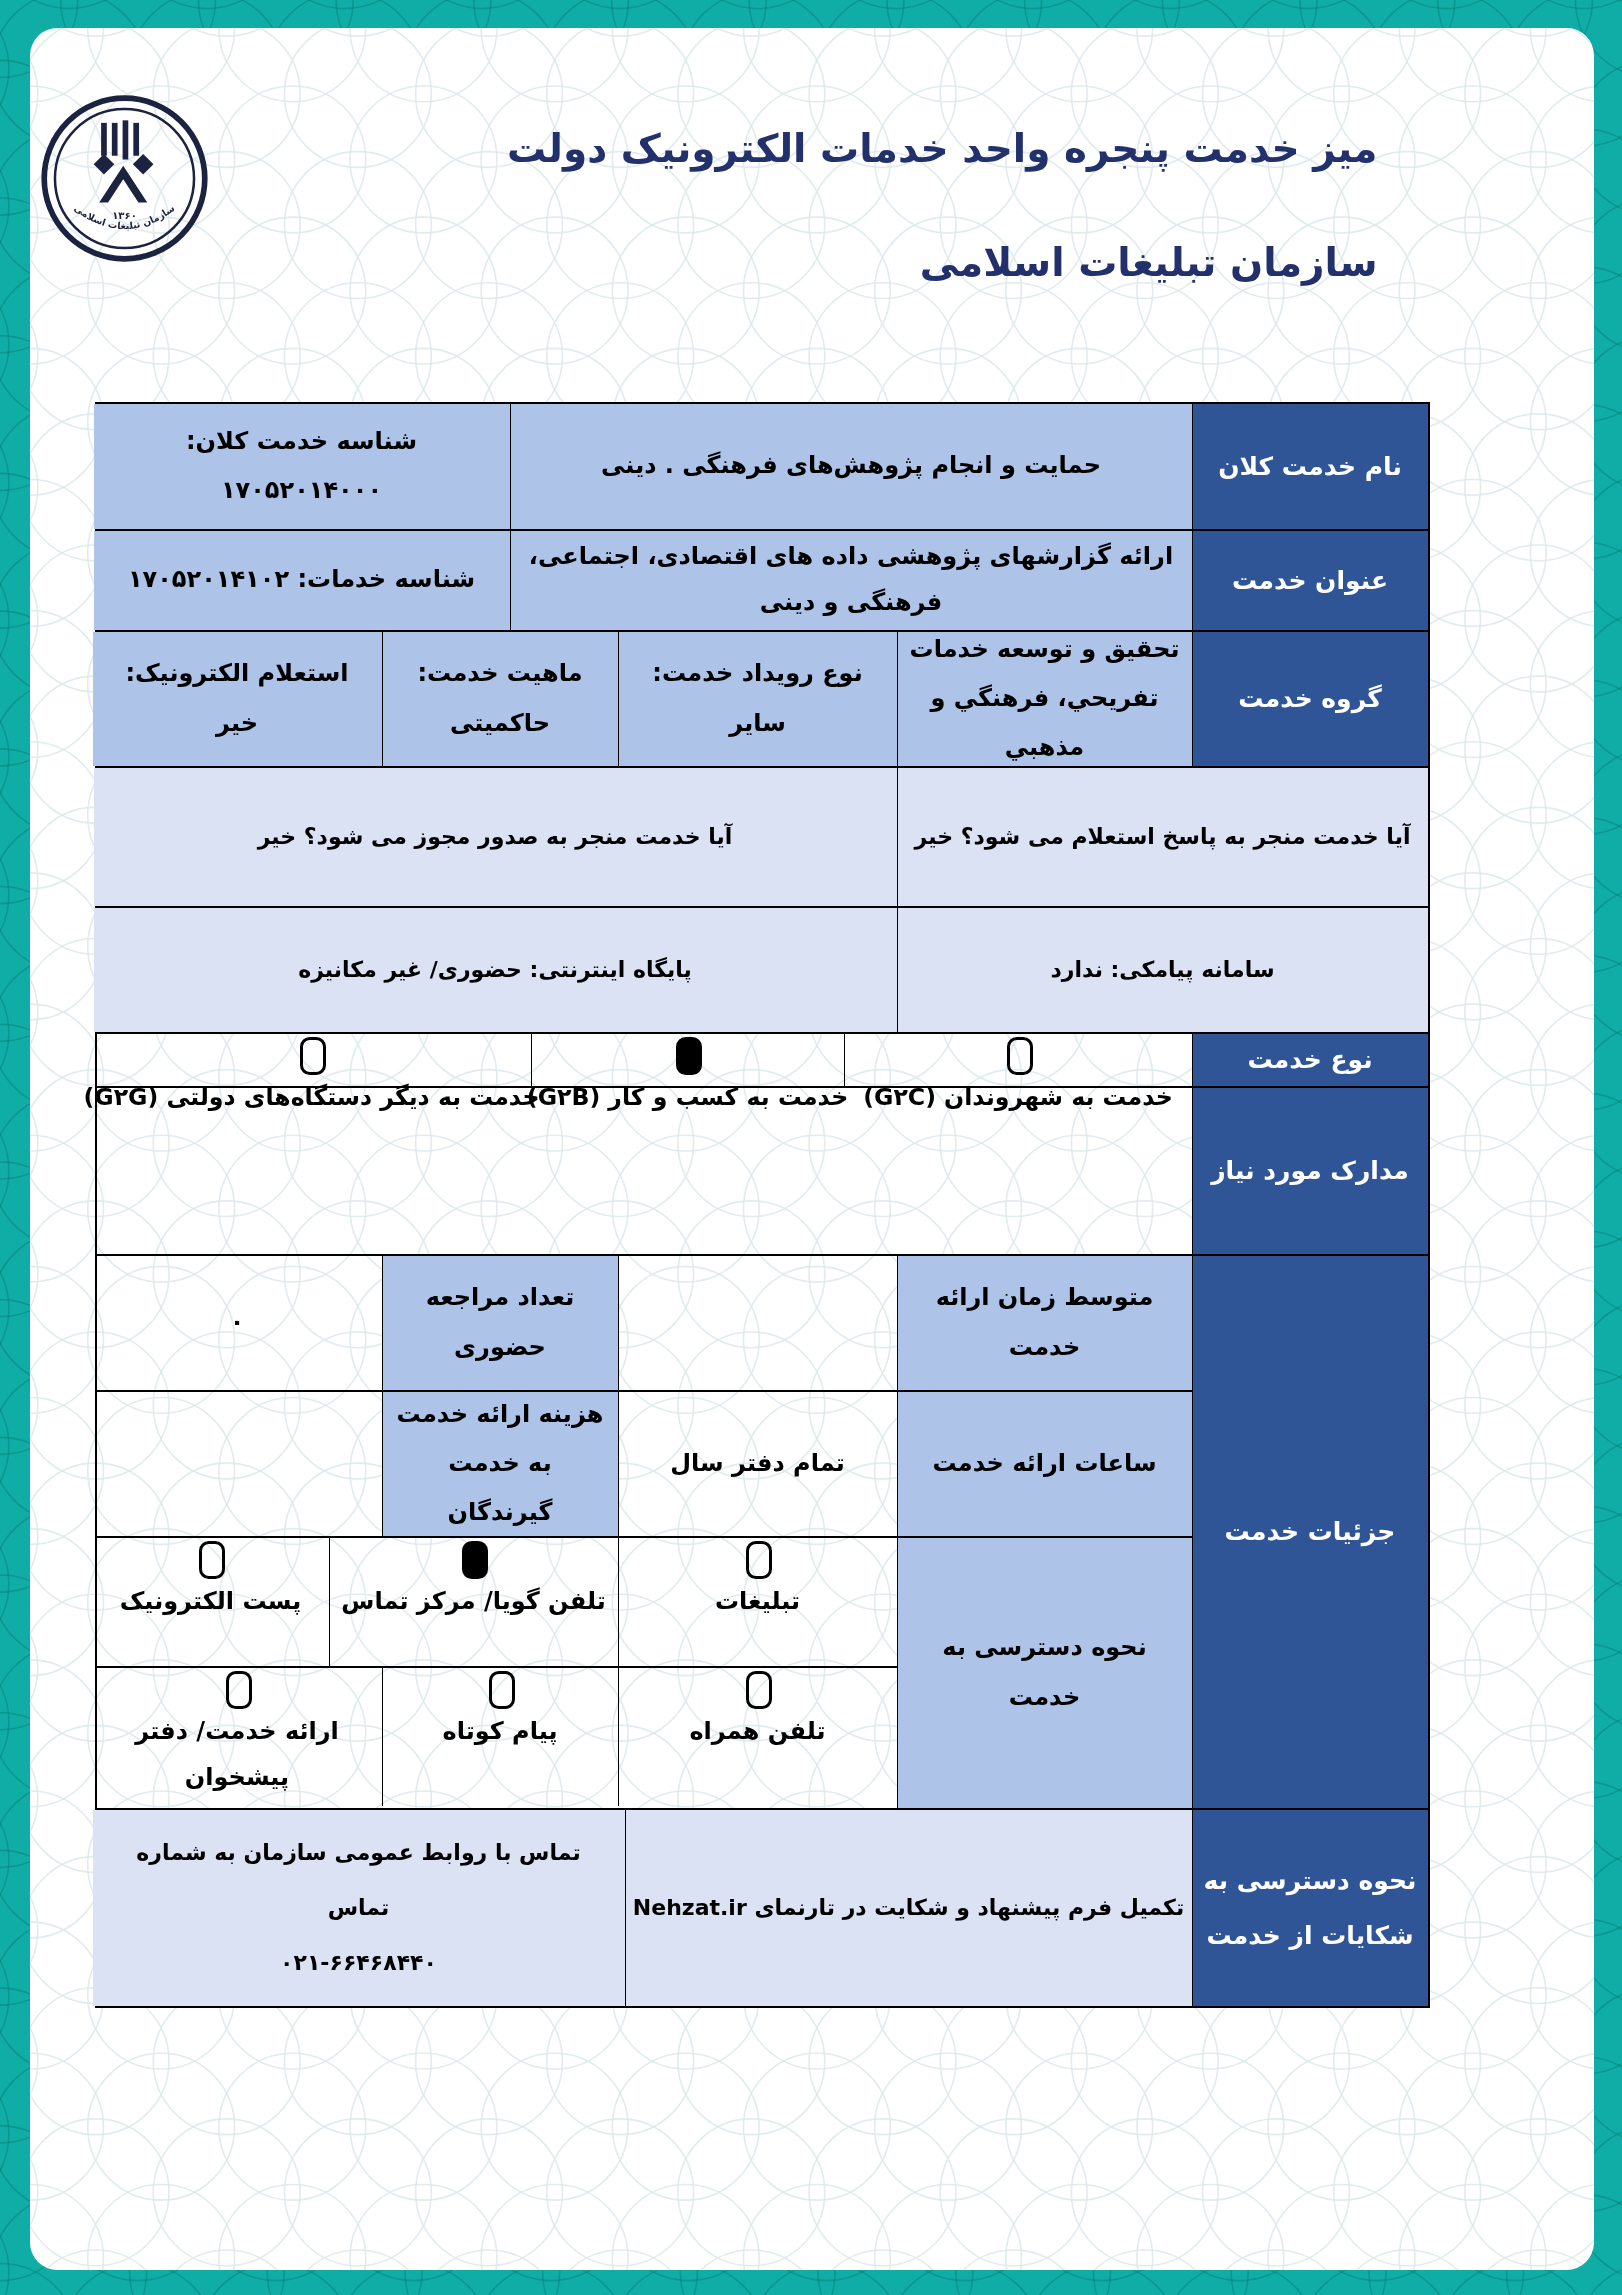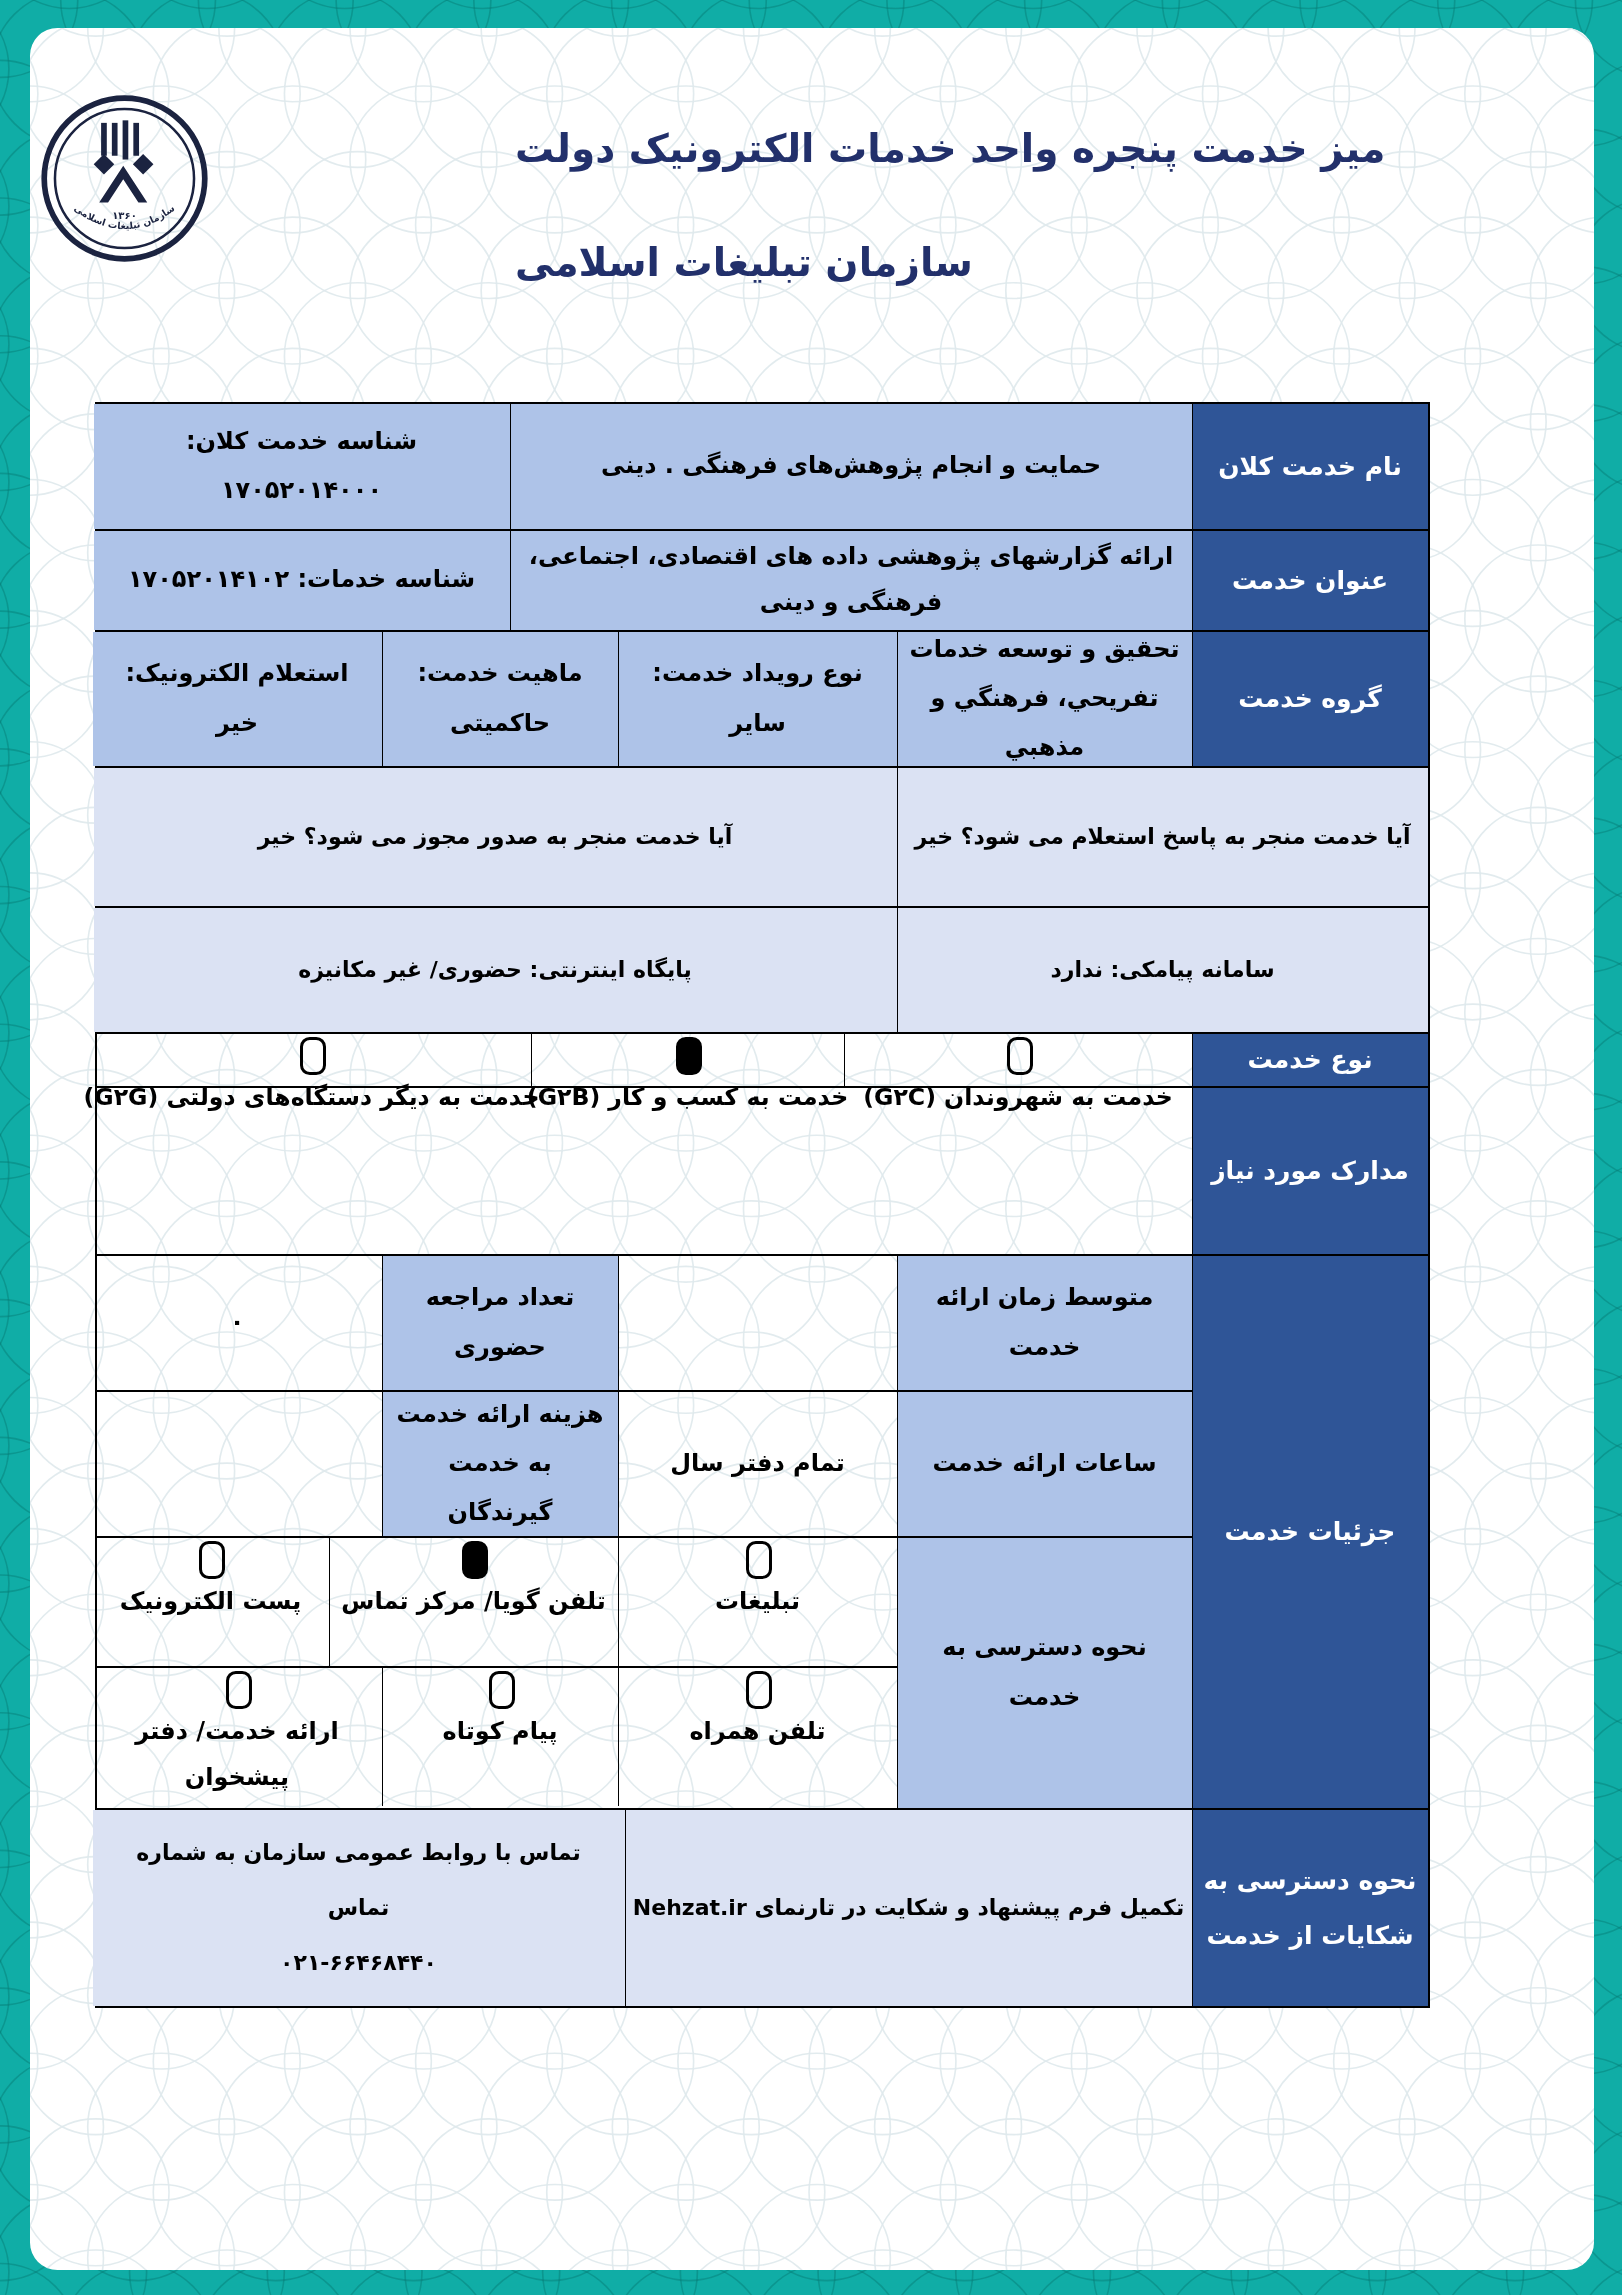--- a/index.html
+++ b/index.html
@@ -11,21 +11,21 @@
     --c-ink:#1b2340;
     --c-border:#000000;
   }
   *{box-sizing:border-box;margin:0;padding:0}
   body{margin:0;background:var(--c-teal);font-family:"DejaVu Sans",sans-serif}
   .page{position:relative;width:1623px;height:2295px;background:var(--c-teal);overflow:hidden;direction:rtl}
   .bg-pattern{position:absolute;left:0;top:0;z-index:0}
   .card{position:absolute;left:29.5px;top:27.5px;width:1564px;height:2242px;background:#ffffff;border-radius:27.5px;overflow:hidden;z-index:1}
   .card-pattern{position:absolute;left:0;top:0;z-index:0}
   .hdr-area{position:absolute;top:0;left:0;right:0;height:367px;z-index:2}
-  .titles{position:absolute;top:98px;right:208px;text-align:left;color:var(--c-navy)}
+  .titles{position:absolute;top:98px;right:216px;text-align:right;color:var(--c-navy)}
   .t1{font-size:39px;font-weight:bold;letter-spacing:-0.7px}
   .t2{font-size:39px;font-weight:bold;margin-top:69px}
   .logo{position:absolute;top:62px;left:6.6px;width:177px;height:177px}
   .table{position:absolute;right:164px;top:374px;width:1335px;z-index:2;border:2.6px solid var(--c-border);direction:rtl;color:#000}
   .row{display:flex;border-bottom:2.6px solid var(--c-border)}
   .row:last-child{border-bottom:none}
   .cell{border-left:1.3px solid var(--c-border);display:flex;flex-direction:column;align-items:center;justify-content:center;
         text-align:center;padding:5.2px 9.2px;font-size:24px;font-weight:bold;line-height:2.05}
   .cell:last-child{border-left:none}
   .hdr{background:var(--c-header);color:#ffffff;font-size:25px;line-height:2.2}

